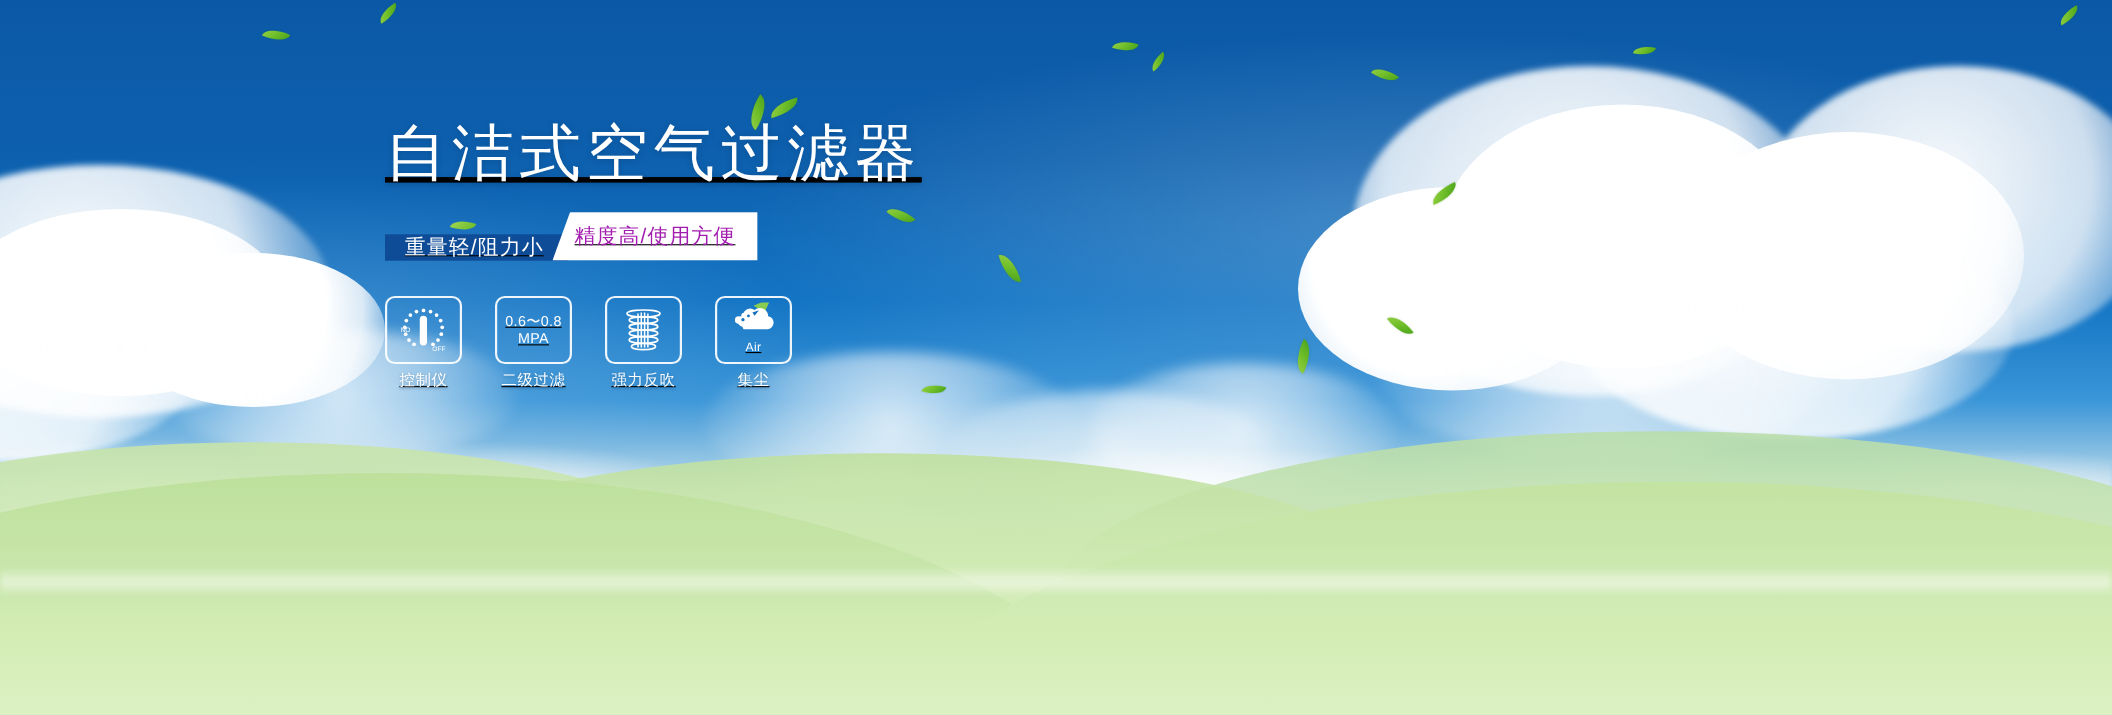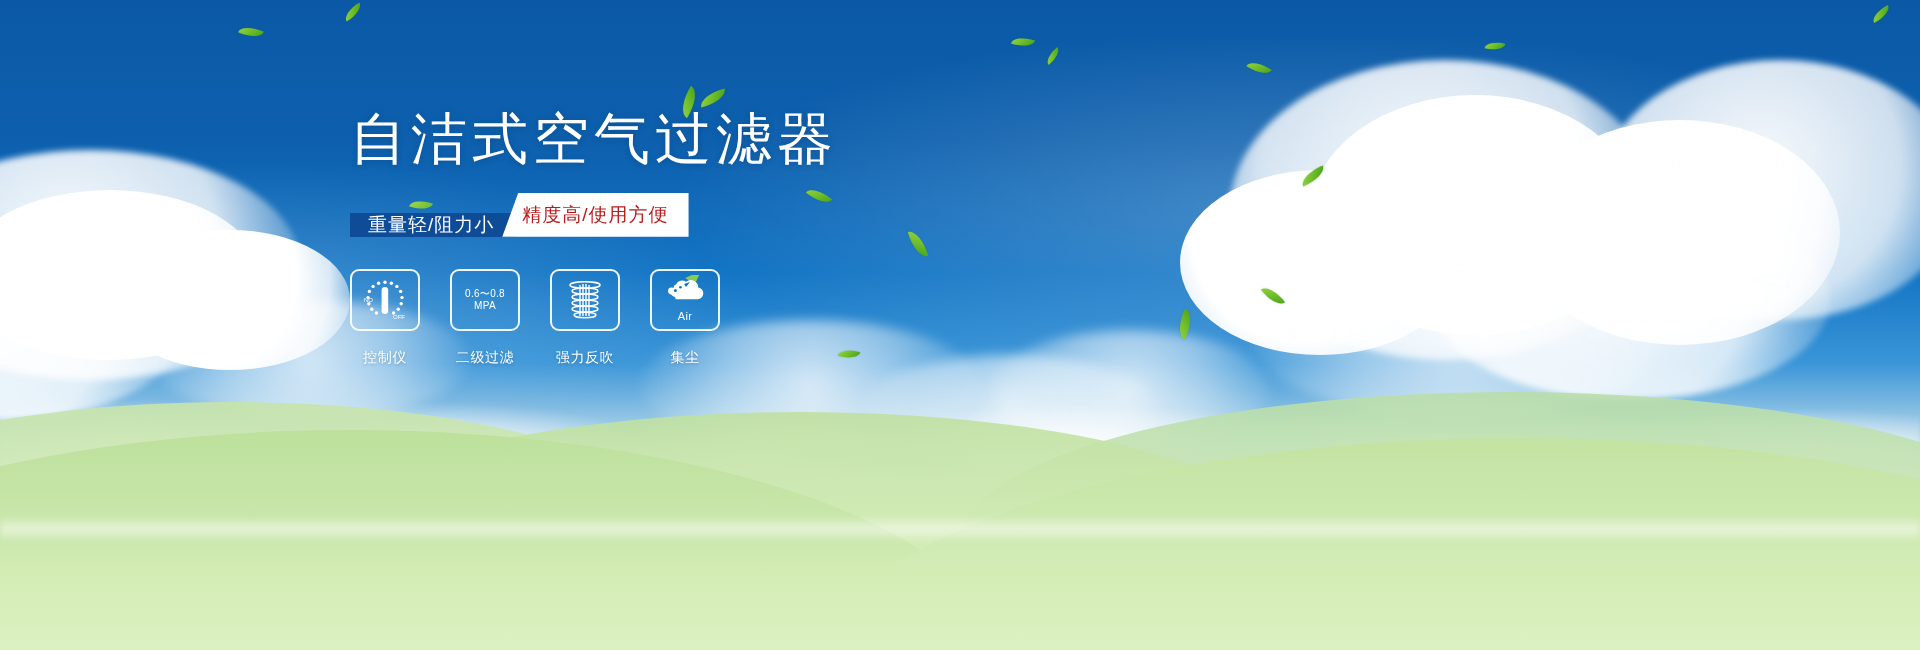--- a/index.html
+++ b/index.html
@@ -76,21 +76,21 @@
   .leaf{
     position:absolute;
     width:26px; height:12px;
     border-radius:100% 0 100% 0;
     background:linear-gradient(120deg,#9ed44a 0%,#6fbe2a 48%,#3f9a16 100%);
     box-shadow:0 0 2px rgba(60,120,20,.35);
     pointer-events:none;
   }
 
   
-  .content{ position:absolute; left:350px; top:108px; width:720px; }
+  .content{ position:absolute; left:350px; top:108px; width:720px;text-decoration:underline; }
 
   .title{
     font-size:56px;
     line-height:1.12;
     letter-spacing:5px;
     color:#ffffff;
     font-weight:400;
     white-space:nowrap;
     text-shadow:0 1px 6px rgba(3,40,80,.28);
   }
@@ -103,42 +103,42 @@
   }
   .tab-dark{
     background:#0f4c97;
     color:#ffffff;
     padding:0 22px 0 18px;
     min-width:160px;
     margin-top:20px;
   }
   .tab-light{
     background:#ffffff;
-    color:#b91c1c;
+    color:#a21caf;
     padding:0 20px;
     min-width:162px;
     clip-path:polygon(16px 0, 100% 0, 100% 100%, 0 100%);
     margin-left:-14px;
   }
 
   
   .features{ display:flex; margin-top:32px; gap:30px; }
   .feature{ width:70px; display:flex; flex-direction:column; align-items:center; }
   .feature-box{
     width:70px; height:62px;
     border:2px solid rgba(255,255,255,.92);
     border-radius:9px;
     display:flex; flex-direction:column;
     align-items:center; justify-content:center;
     color:#ffffff;
     text-align:center;
   }
-  .feature-box .txt{ font-size:10px; line-height:1.22; letter-spacing:.3px; white-space:nowrap; }
+  .feature-box .txt{ font-size:13px; line-height:1.22; letter-spacing:.3px; white-space:nowrap; }
   .feature-cap{
-    margin-top:18px;
+    margin-top:6px;
     font-size:14px;
     color:#ffffff;
     letter-spacing:.6px;
     white-space:nowrap;
     text-shadow:0 1px 3px rgba(3,40,80,.3);
   }
   .feature-box svg{ display:block; }
 
   .leaf-deco{
     position:absolute;

